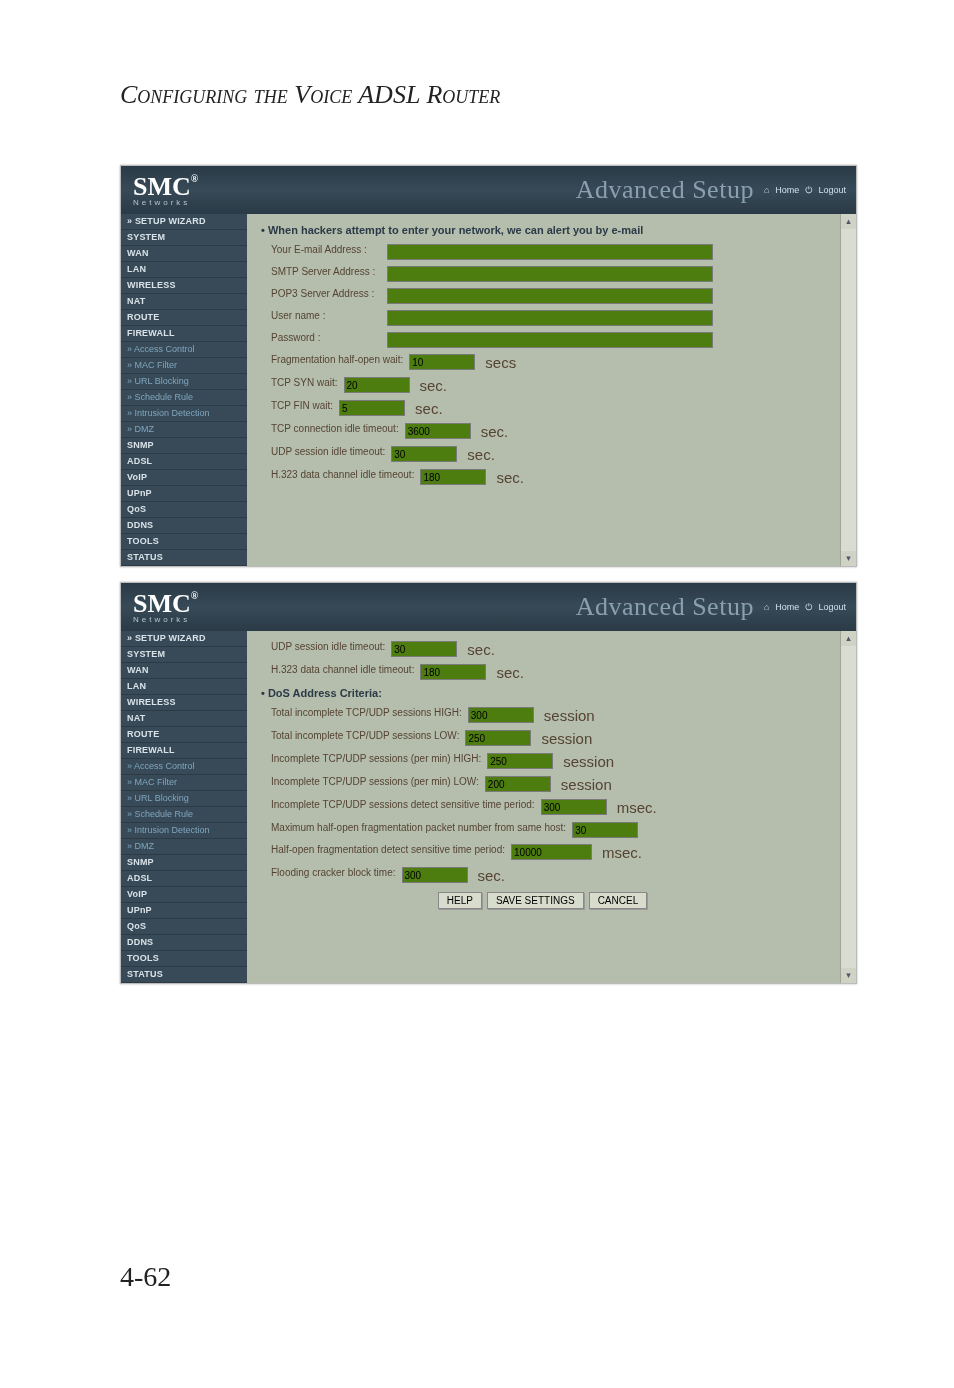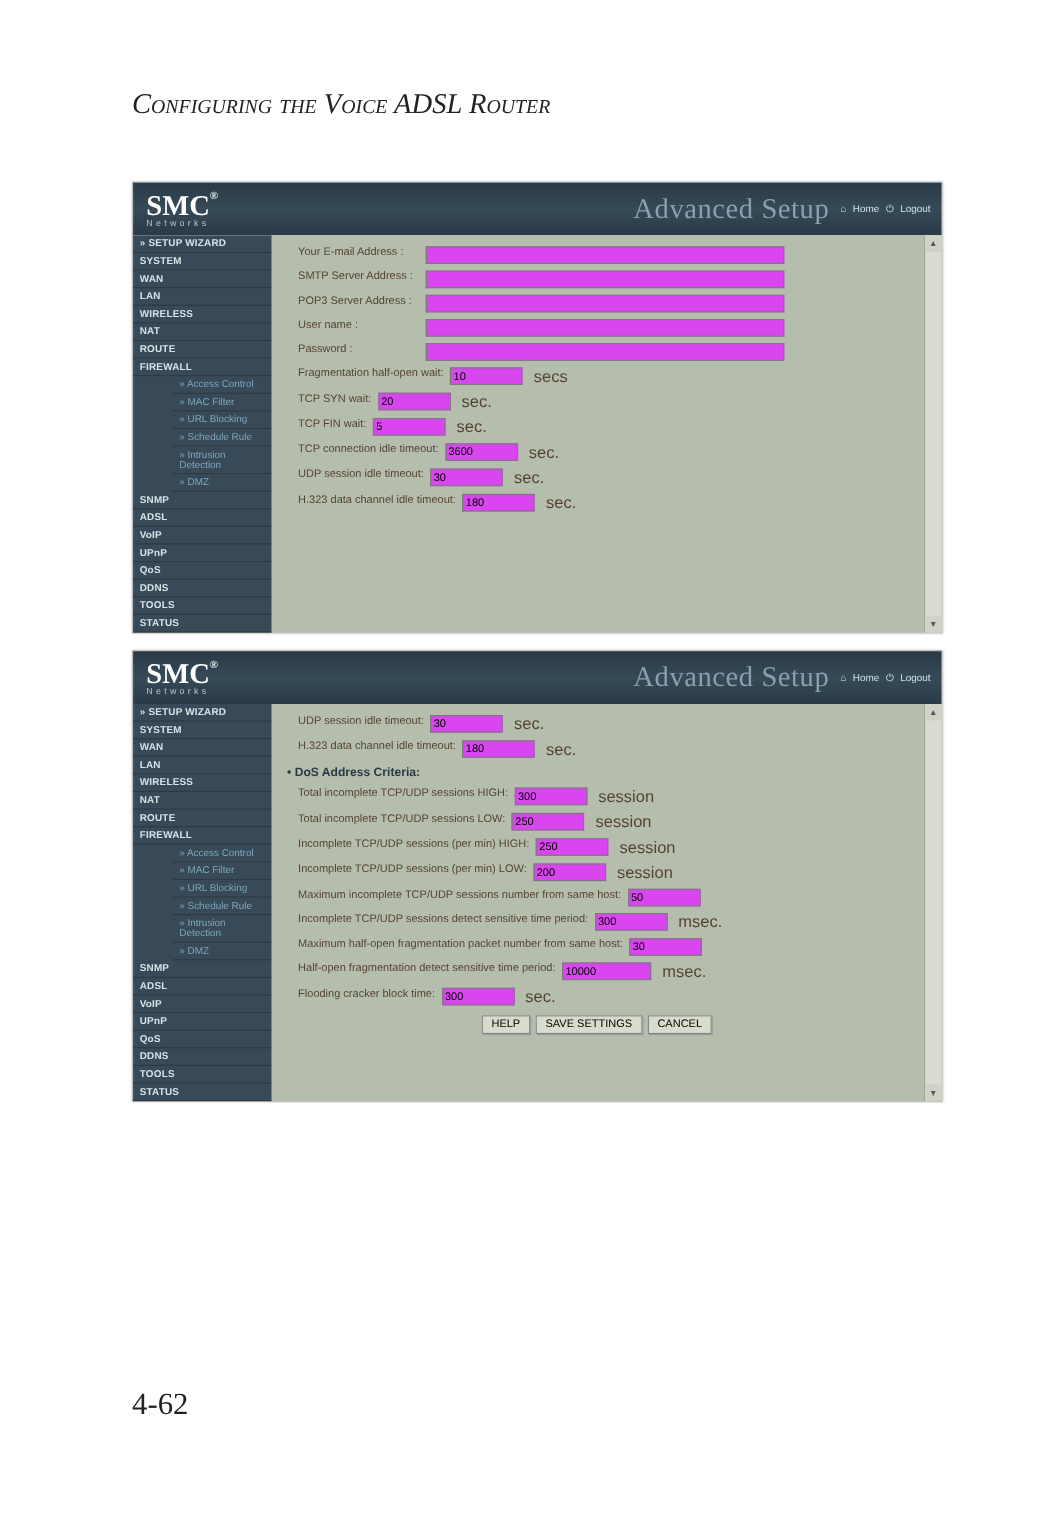--- a/index.html
+++ b/index.html
@@ -93,21 +93,20 @@
     cursor: pointer;
     letter-spacing: 0.2px;
   }
   .sidebar .sub-item {
     padding: 3px 6px 3px 6px;
     border-bottom: 1px solid #2b3a45;
     color: #7fa6bf;
     font-weight: normal;
     cursor: pointer;
     font-size: 9px;
-    margin-left: 36px;
   }
   .sidebar .sub-item::before { content: "» "; color:#7fa6bf; }
   .content {
     flex: 1;
     background: #b5bdad;
     padding: 6px 14px 6px 14px;
     position: relative;
   }
   .scroll-rail {
     position: absolute;
@@ -139,21 +138,21 @@
     display: flex;
     align-items: flex-start;
     gap: 6px;
     font-size: 10px;
     color: #554433;
   }
   .form-row label { min-width: 110px; }
   .form-row input.txt {
     height: 14px;
     border: 1px solid #7a7a7a;
-    background: #d946ef;
+    background: #4d7c0f;
     font-size: 10px;
     padding: 0 2px;
   }
   .wf { width: 320px; }
   .sf { width: 60px; }
   .mf { width: 75px; }
   .unit { font-size: 15px; color:#554433; margin-left:4px; }
   .btn-row {
     text-align: center;
     margin-top: 8px;
@@ -224,20 +223,21 @@
         <div class="nav-item">TOOLS</div>
         <div class="nav-item">STATUS</div>
         <div style="flex:1;background:#b5bdad;"></div>
       </div>
       <div class="content">
         <div class="scroll-rail">
           <div class="scroll-arrow up">▴</div>
           <div class="scroll-arrow down">▾</div>
         </div>
         <div class="content-inner">
+          <div class="sec-head">When hackers attempt to enter your network, we can alert you by e-mail</div>
           <div class="form-row">
               <label>Your E-mail Address :</label>
               <input class="txt wf" style="">
             </div>
           <div class="form-row">
               <label>SMTP Server Address :</label>
               <input class="txt wf" style="">
             </div>
           <div class="form-row">
               <label>POP3 Server Address :</label>
@@ -361,24 +361,20 @@
               <span>Incomplete TCP/UDP sessions (per min) HIGH:</span>
               <input class="txt sf" value="250" style="">
               <span class="unit">session</span>
             </div>
           <div class="form-row">
               <span>Incomplete TCP/UDP sessions (per min) LOW:</span>
               <input class="txt sf" value="200" style="">
               <span class="unit">session</span>
             </div>
           <div class="form-row">
-              <span>Maximum incomplete TCP/UDP sessions number from same host:</span>
-              <input class="txt sf" value="50" style="">
-            </div>
-          <div class="form-row">
               <span>Incomplete TCP/UDP sessions detect sensitive time period:</span>
               <input class="txt sf" value="300" style="">
               <span class="unit">msec.</span>
             </div>
           <div class="form-row">
               <span>Maximum half-open fragmentation packet number from same host:</span>
               <input class="txt sf" value="30" style="">
             </div>
           <div class="form-row">
               <span>Half-open fragmentation detect sensitive time period:</span>

